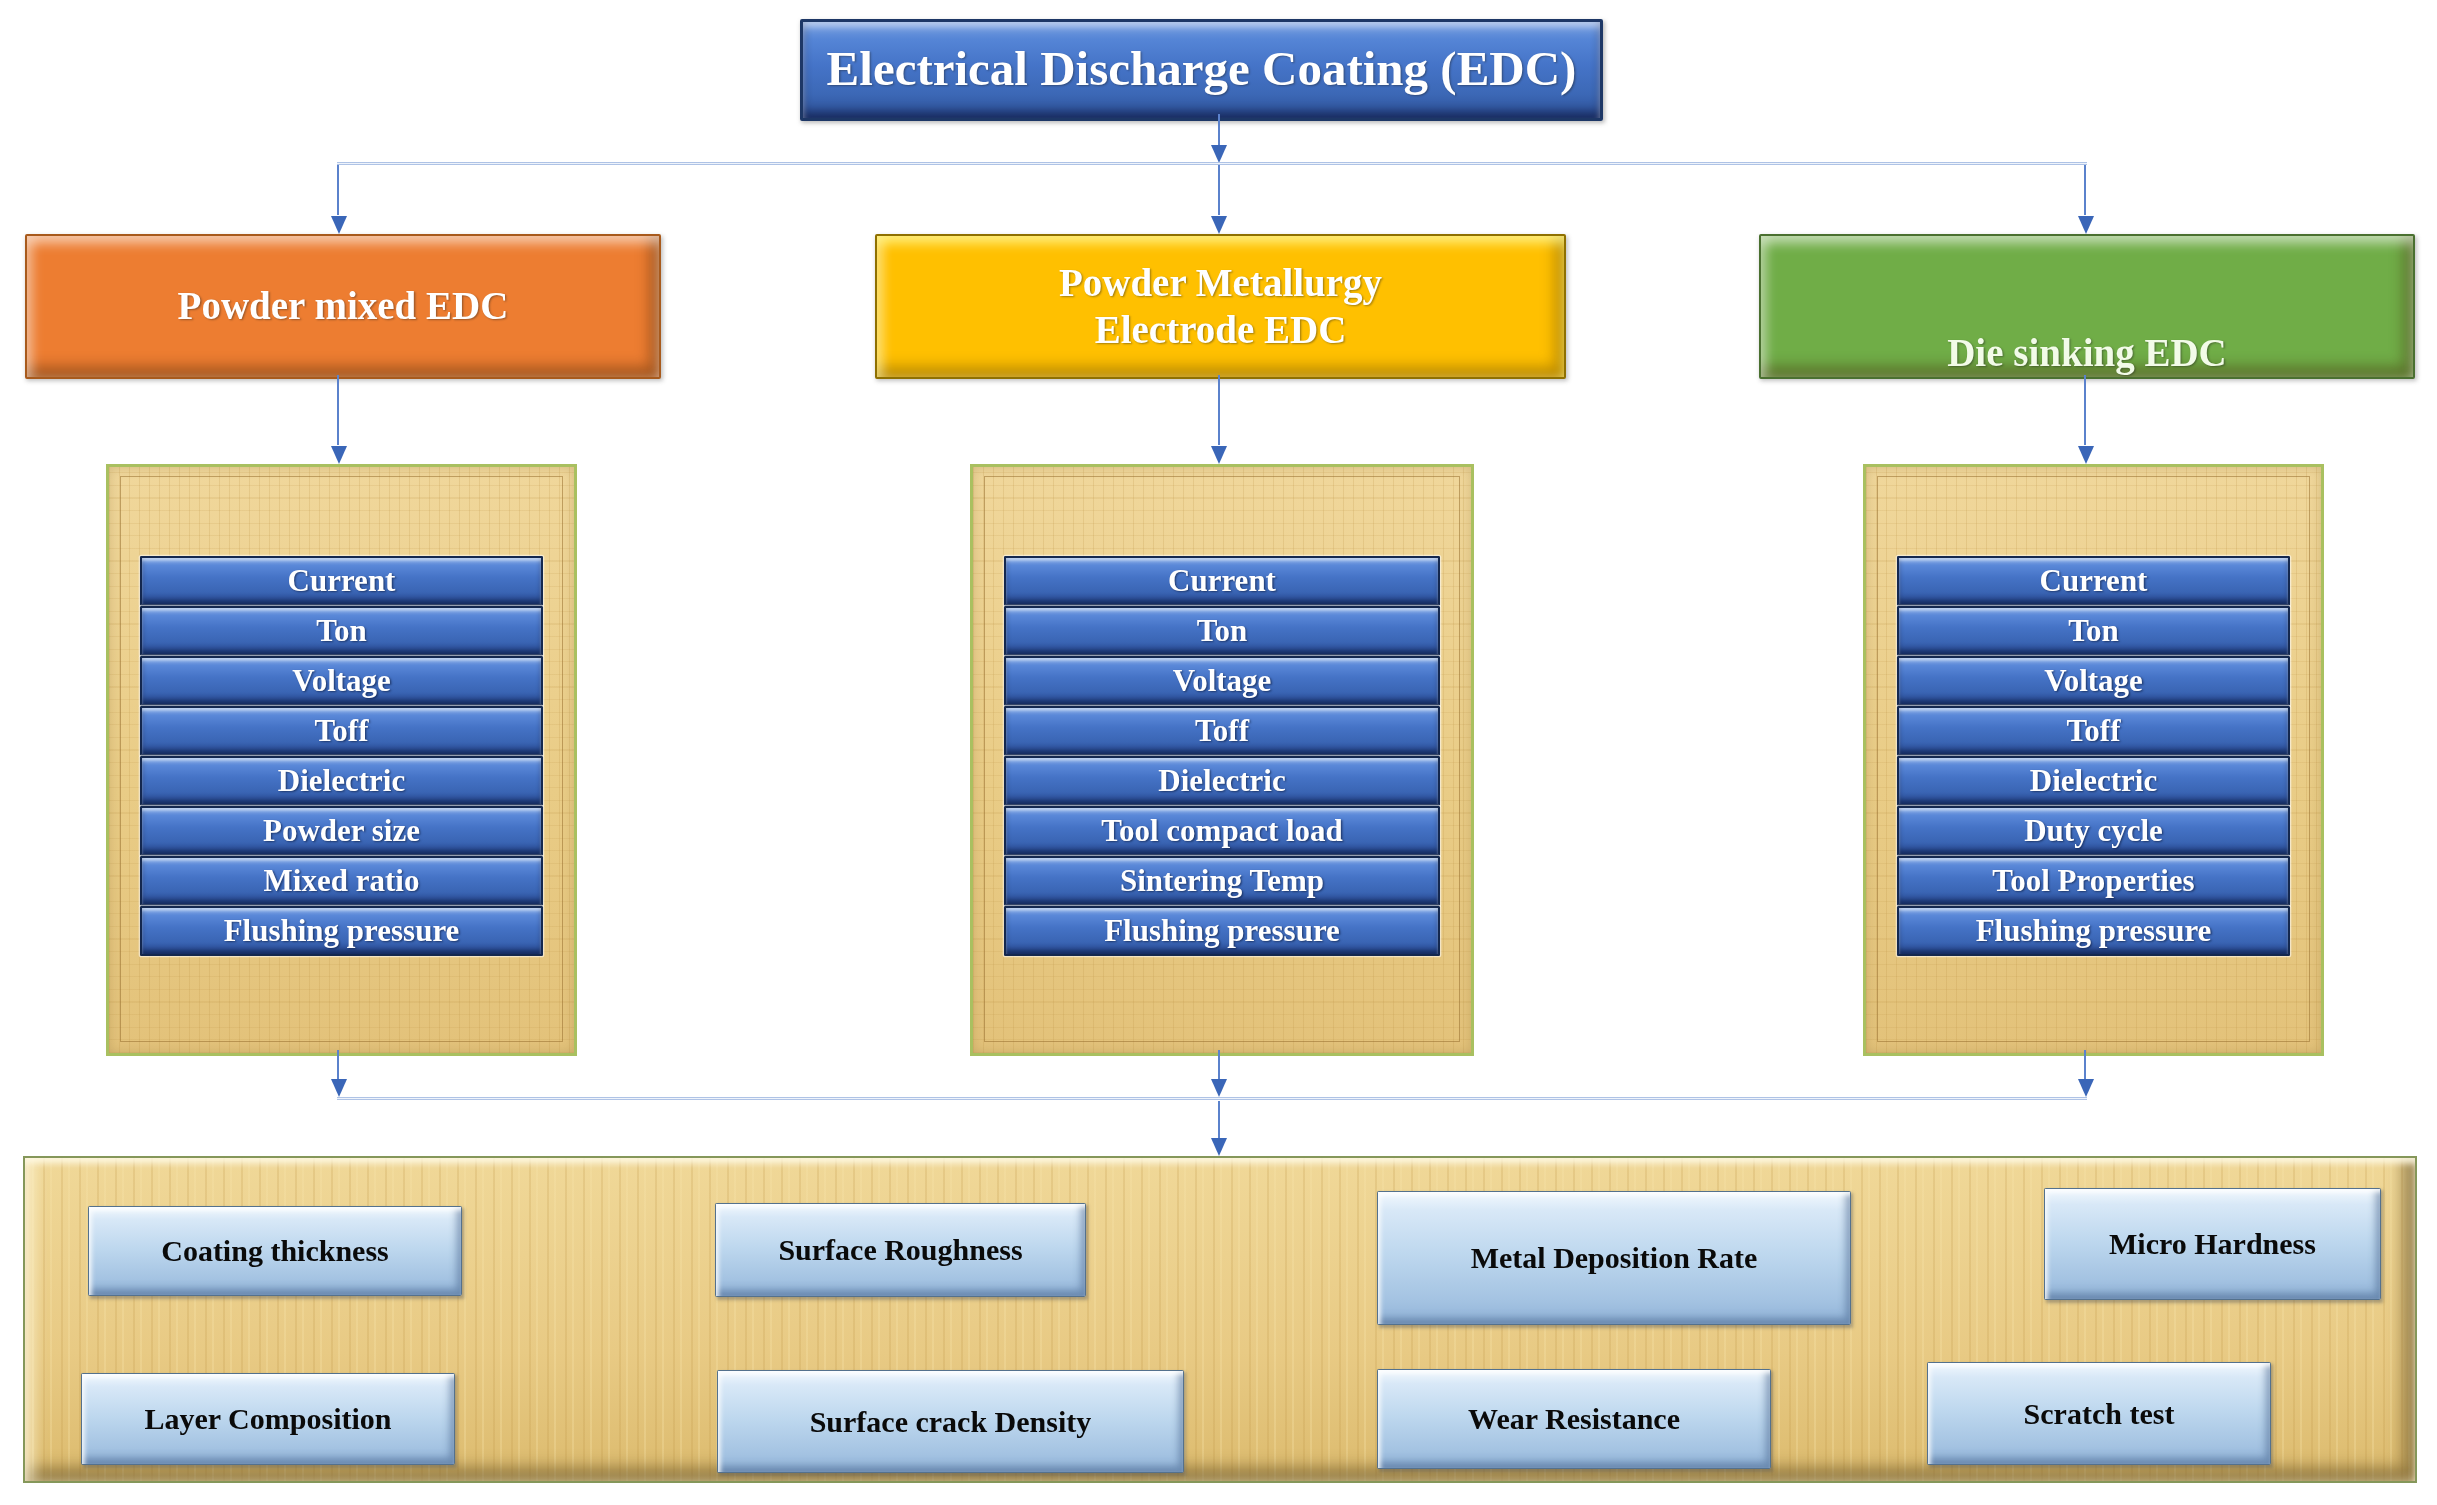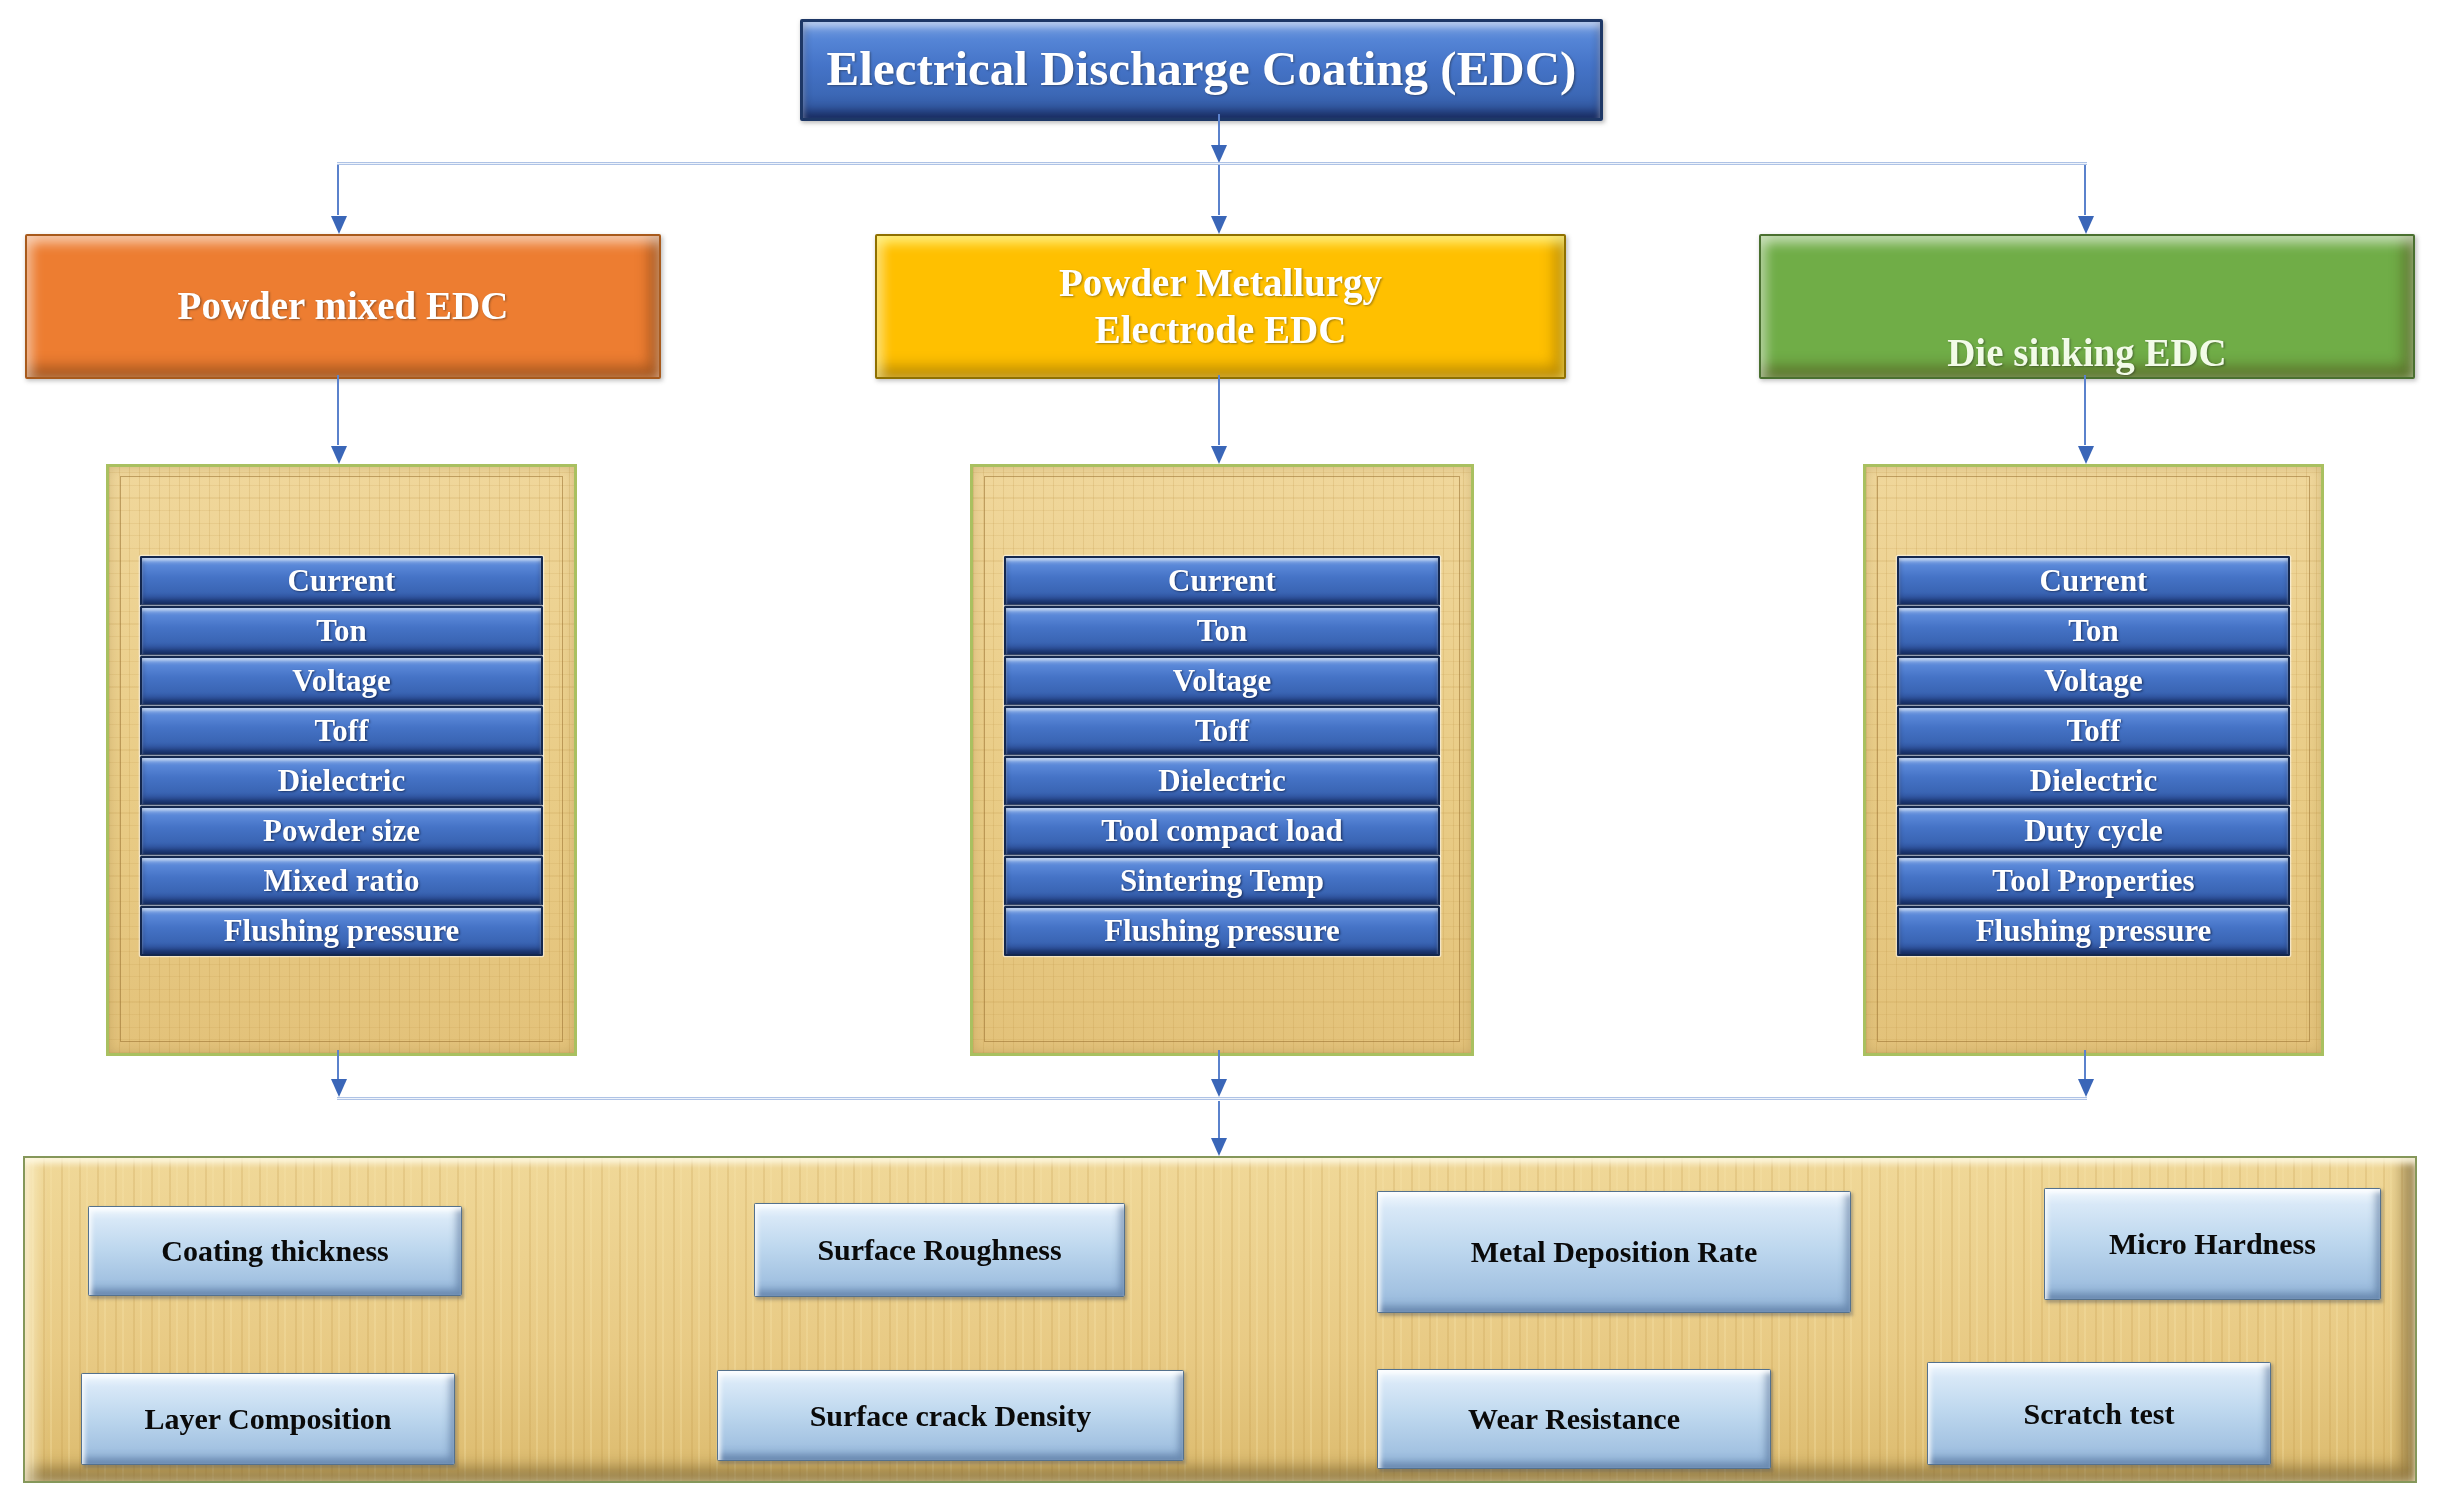--- a/index.html
+++ b/index.html
@@ -59,21 +59,21 @@
            repeating-linear-gradient(90deg,rgba(188,146,66,.20) 0 2px,transparent 2px 6.6px,rgba(247,228,170,.30) 6.6px 8.6px,transparent 8.6px 18px),
            linear-gradient(180deg,#f0d898 0%,#e8ca84 60%,#dcbb6e 100%);
          box-shadow:inset 0 5.3px 6.6px rgba(255,250,230,.85),inset 10.6px 0 12px rgba(255,248,220,.55),
                     inset -12px -13.3px 16px rgba(96,77,33,.60);}
 
   .obtn{position:absolute;display:flex;align-items:center;justify-content:center;text-align:center;
         font-size:30px;font-weight:bold;color:#0a0a0a;line-height:1.2;border-radius:1.3px;
         background:linear-gradient(180deg,#f3f9fe 0%,#d8e8f7 14%,#bdd7ee 48%,#a4c3e2 82%,#90b2d7 100%);
         border:1.3px solid #54718d;
         box-shadow:inset 2.7px 3.3px 4.6px rgba(255,255,255,.85),inset -4.6px -6px 7.3px rgba(70,100,140,.50),2px 2.7px 3.3px rgba(90,90,90,.45);}
-  .obtn.two-line{padding:0 40px;}
+  .obtn.two-line{padding:6px 40px;}
 </style>
 </head>
 <body>
 
 <div class="node root-node" style="left:800px;top:18.6px;width:797px;height:96px;">
   <span class="lbl">Electrical Discharge Coating (EDC)</span>
 </div>
 
 <div class="vline" style="left:1218px;top:114px;height:32px;"></div>
 <div class="arrow-down" style="left:1211px;top:145px;"></div>
@@ -150,21 +150,21 @@
 <div class="arrow-down" style="left:2078px;top:1079px;"></div>
 
 <div class="hline" style="left:337px;top:1097px;width:1750px;"></div>
 <div class="vline" style="left:1218px;top:1101px;height:37px;"></div>
 <div class="arrow-down" style="left:1211px;top:1138px;"></div>
 
 <div class="board" style="left:23px;top:1156px;width:2390px;height:323px;">
 
   <div class="obtn" style="left:63px;top:48px;width:372px;height:88px;">Coating thickness</div>
 
-  <div class="obtn" style="left:729px;top:45px;width:369px;height:92px;">Surface Roughness</div>
+  <div class="obtn" style="left:690px;top:45px;width:369px;height:92px;">Surface Roughness</div>
 
   <div class="obtn two-line" style="left:1352px;top:33px;width:392px;height:120px;">Metal Deposition Rate</div>
 
   <div class="obtn" style="left:2019px;top:30px;width:335px;height:110px;">Micro Hardness</div>
 
   <div class="obtn" style="left:56px;top:215px;width:372px;height:90px;">Layer Composition</div>
 
   <div class="obtn two-line" style="left:692px;top:212px;width:385px;height:89px;">Surface crack Density</div>
 
   <div class="obtn" style="left:1352px;top:211px;width:392px;height:98px;">Wear Resistance</div>

